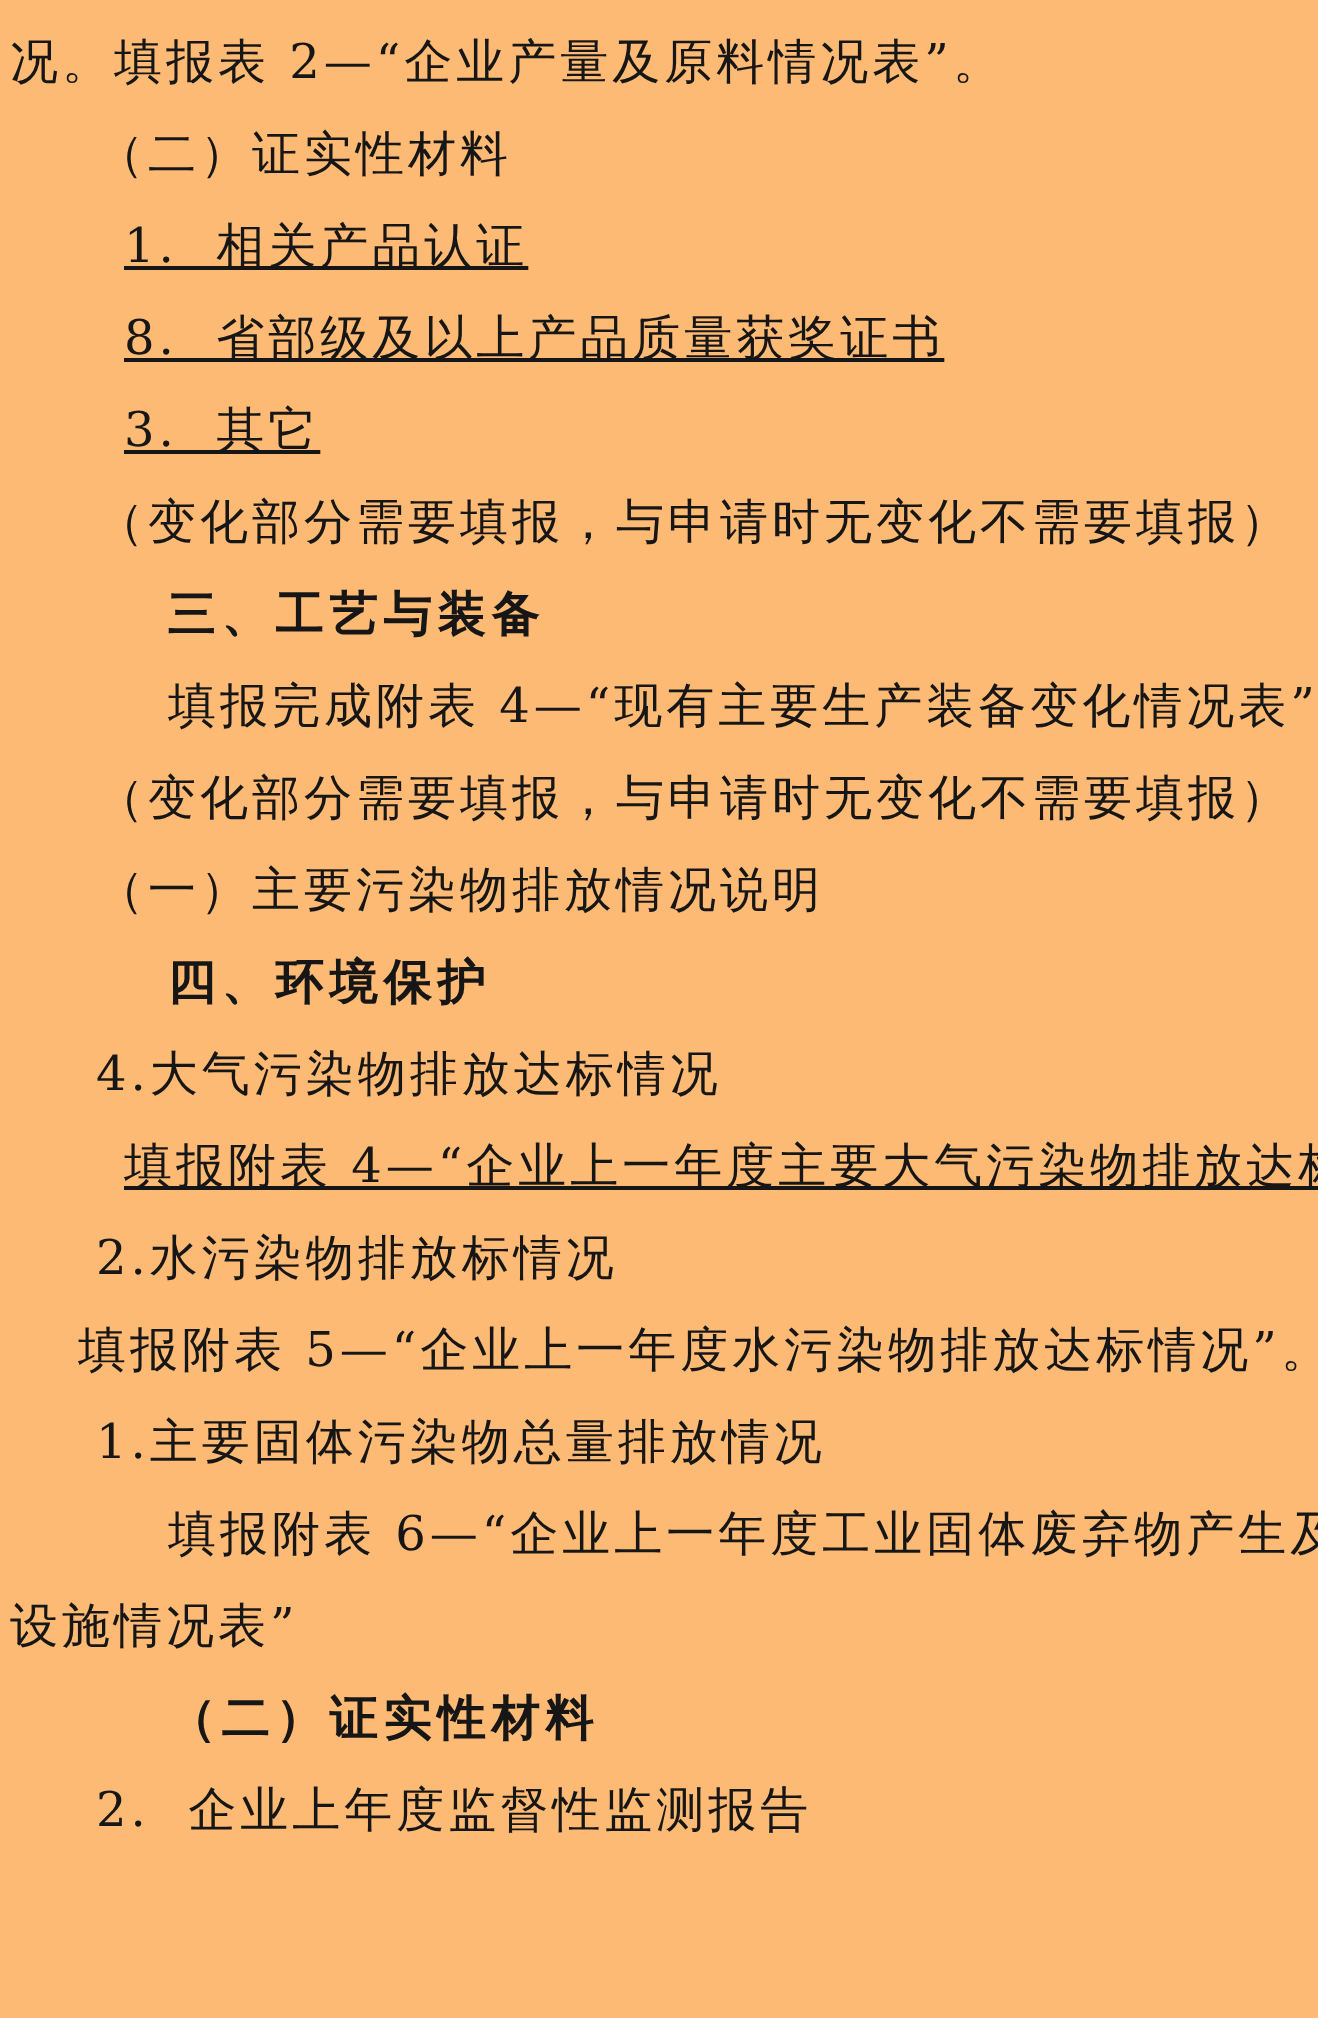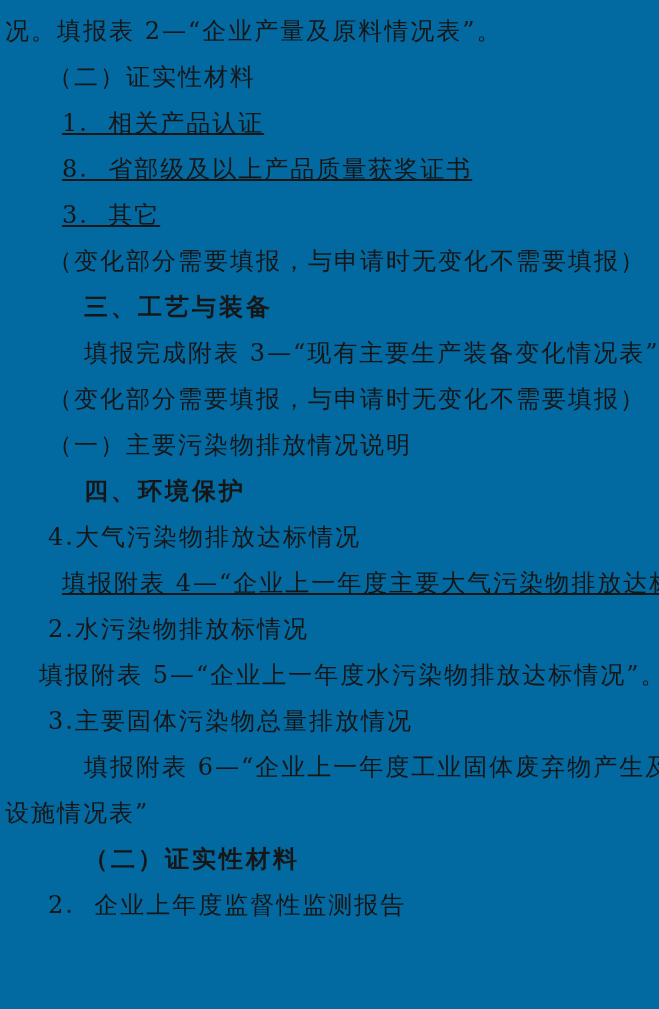--- a/index.html
+++ b/index.html
@@ -4,21 +4,21 @@
 <style>
   html, body {
     margin: 0;
     padding: 0;
     background: #ffffff;
   }
   .page {
     position: relative;
     width: 659px;
     height: 1009px;
-    background: #0369a1;
+    background: #fdba74;
     overflow: hidden;
     padding-top: 8px;
     box-sizing: border-box;
     font-family: "DejaVu Serif", "Liberation Serif", serif;
   }
   .line {
     height: 46px;
     line-height: 46px;
     font-size: 24px;
     color: #161616;
@@ -40,26 +40,26 @@
 <body>
 
 <div class="page">
   <div class="line pl0">况。填报表 2—“企业产量及原料情况表”。</div>
   <div class="line pl48">（二）证实性材料</div>
   <div class="line pl62">1.  相关产品认证</div>
   <div class="line pl62">8.  省部级及以上产品质量获奖证书</div>
   <div class="line pl62">3.  其它</div>
   <div class="line pl48">（变化部分需要填报，与申请时无变化不需要填报）</div>
   <div class="line pl52 b">三、工艺与装备</div>
-  <div class="line pl52">填报完成附表 3—“现有主要生产装备变化情况表”</div>
+  <div class="line pl52">填报完成附表 4—“现有主要生产装备变化情况表”</div>
   <div class="line pl48">（变化部分需要填报，与申请时无变化不需要填报）</div>
   <div class="line pl48">（一）主要污染物排放情况说明</div>
   <div class="line pl52 b">四、环境保护</div>
   <div class="line pl48">4.大气污染物排放达标情况</div>
   <div class="line pl62">填报附表 4—“企业上一年度主要大气污染物排放达标</div>
   <div class="line pl48">2.水污染物排放标情况</div>
   <div class="line pl38">填报附表 5—“企业上一年度水污染物排放达标情况”。</div>
-  <div class="line pl48">3.主要固体污染物总量排放情况</div>
+  <div class="line pl48">1.主要固体污染物总量排放情况</div>
   <div class="line pl52">填报附表 6—“企业上一年度工业固体废弃物产生及治理</div>
   <div class="line pl0">设施情况表”</div>
   <div class="line pl52 b">（二）证实性材料</div>
   <div class="line pl48">2.  企业上年度监督性监测报告</div>
 </div>
 
 </body></html>

